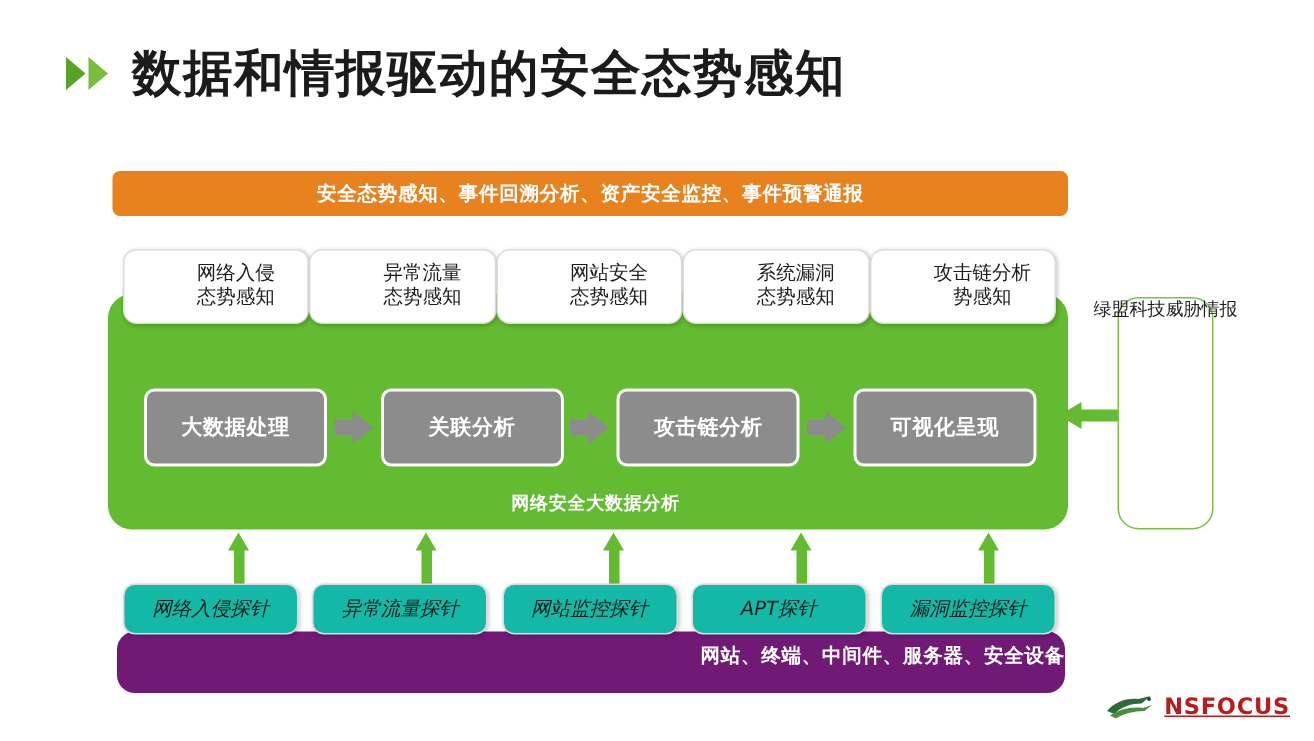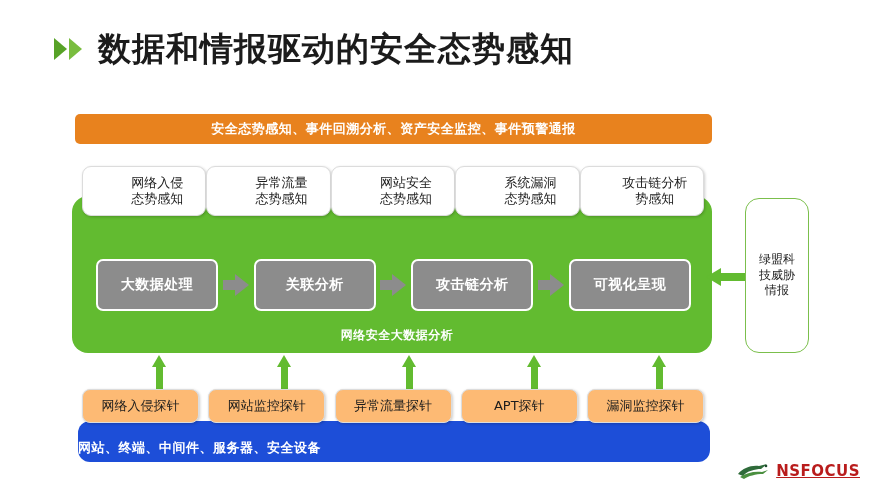--- a/index.html
+++ b/index.html
@@ -12,21 +12,21 @@
     height: 494px;
     position: relative;
     overflow: hidden;
     font-family: "Liberation Sans", "DejaVu Sans", sans-serif;
     color: #222;
   }
 
   
   #title-row {
     position: absolute;
-    left: 54px;
+    left: 44px;
     top: 24px;
     display: flex;
     align-items: center;
     height: 50px;
   }
   #bullet-arrows {
     display: flex;
     align-items: center;
     margin-right: 16px;
   }
@@ -185,22 +185,22 @@
   #threat-intel-box {
     position: absolute;
     left: 745px;
     top: 198px;
     width: 62px;
     height: 153px;
     background: #ffffff;
     border: 1.5px solid #7bbf4c;
     border-radius: 14px;
     display: flex;
-    flex-direction: column;
-    align-items: center;
+    flex-direction: row;
+    align-items: flex-start;
     justify-content: center;
     line-height: 1.3;
   }
   #threat-intel-box span {
     font-size: 12px;
     color: #1c1c1c;
     font-family: "DejaVu Sans", "Liberation Sans", sans-serif;
     white-space: nowrap;
   }
   #threat-intel-arrow {
@@ -262,48 +262,49 @@
     left: 82px;
     top: 389px;
     width: 622px;
     display: flex;
     justify-content: space-between;
     z-index: 2;
   }
   .probe-card {
     width: 115px;
     height: 32px;
-    background: #fdba74;
+    background: #14b8a6;
     border: 1px solid #dcdcdc;
     border-radius: 8px;
     box-shadow: 1px 1px 3px rgba(0,0,0,0.20);
     display: flex;
     align-items: center;
     justify-content: center;
+    font-style: italic;
   }
   .probe-card span {
     font-size: 13px;
     color: #1c1c1c;
     white-space: nowrap;
     font-family: "DejaVu Sans", "Liberation Sans", sans-serif;
   }
 
   
   #bottom-bar {
     position: absolute;
     left: 78px;
     top: 421px;
     width: 632px;
     height: 41px;
-    background: #1d4ed8;
+    background: #701a75;
     border-radius: 12px;
     display: flex;
     align-items: flex-end;
-    justify-content: flex-start;
-    padding-bottom: 5px;
+    justify-content: flex-end;
+    padding-bottom: 16px;
     box-sizing: border-box;
   }
   #bottom-bar-text {
     color: #ffffff;
     font-size: 13px;
     font-weight: bold;
     letter-spacing: 0.5px;
     font-family: "DejaVu Sans", "Liberation Sans", sans-serif;
   }
 
@@ -414,24 +415,24 @@
 <div class="up-arrow" style="left:652px; top:355px;">
   <div class="head"></div>
   <div class="shaft"></div>
 </div>
 
 <div id="probe-row">
   <div class="probe-card">
     <span>网络入侵探针</span>
   </div>
   <div class="probe-card">
+    <span>异常流量探针</span>
+  </div>
+  <div class="probe-card">
     <span>网站监控探针</span>
-  </div>
-  <div class="probe-card">
-    <span>异常流量探针</span>
   </div>
   <div class="probe-card">
     <span>APT探针</span>
   </div>
   <div class="probe-card">
     <span>漏洞监控探针</span>
   </div>
 </div>
 
 <div id="bottom-bar">

